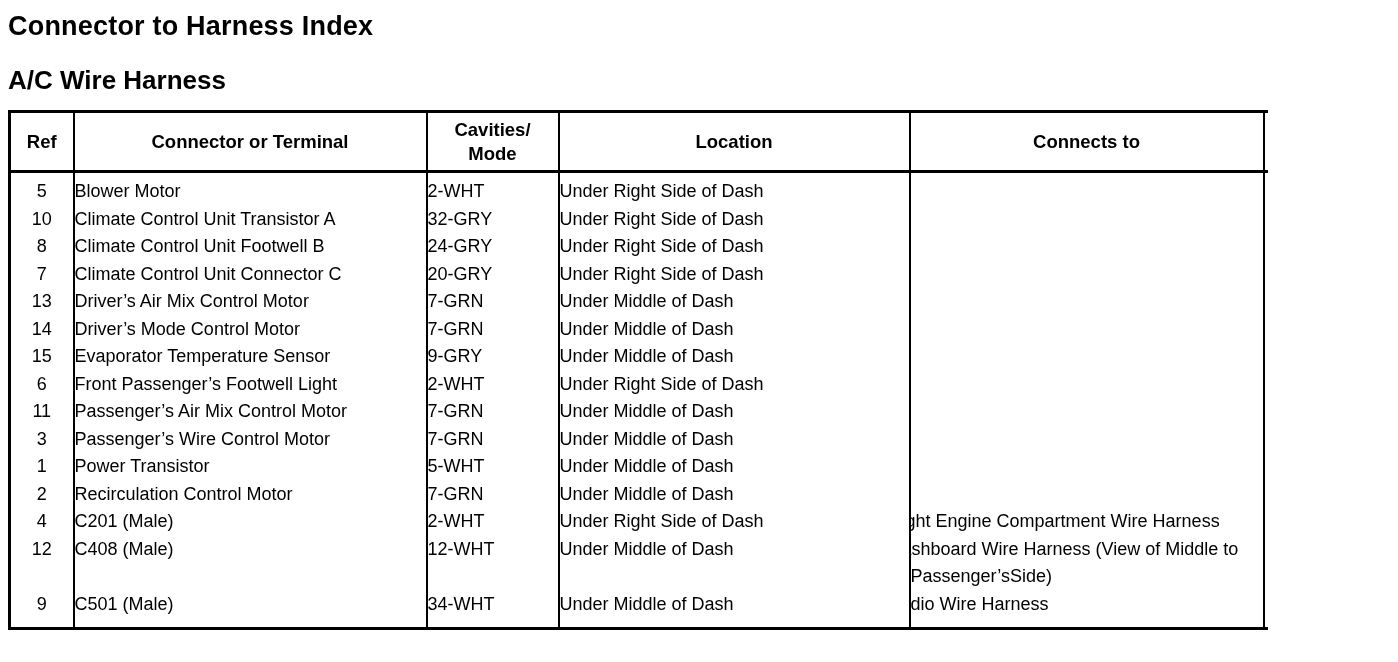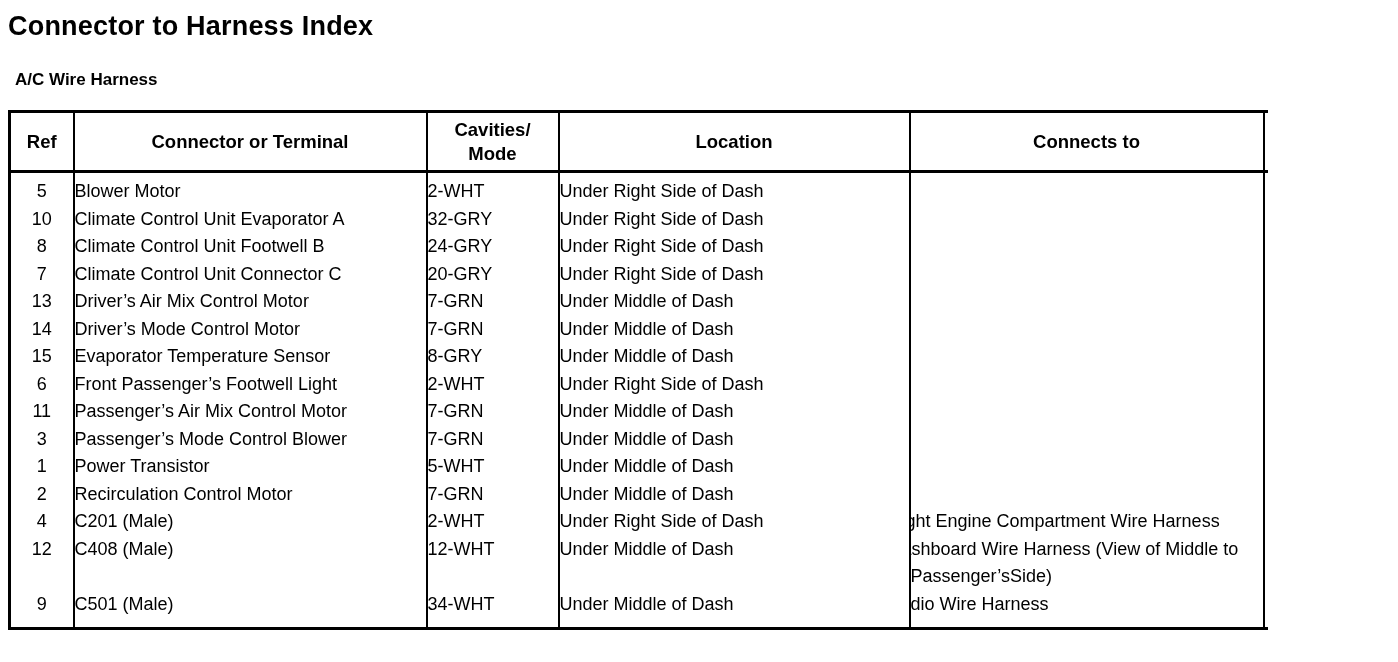--- a/index.html
+++ b/index.html
@@ -19,24 +19,24 @@
     overflow: hidden;
   }
   .title {
     font-size: 27px;
     font-weight: bold;
     line-height: 28px;
     margin: 0;
     letter-spacing: 0.2px;
   }
   .subtitle {
-    font-size: 17px;
+    font-size: 26px;
     font-weight: bold;
     line-height: 22px;
-    margin: 29px 0 0 7px;
+    margin: 29px 0 0 0;
   }
   table.harness {
     border-collapse: collapse;
     table-layout: fixed;
     width: 1380px;
     margin-top: 19px;
     border: 3px solid #000000;
   }
   table.harness th,
   table.harness td {
@@ -105,21 +105,21 @@
         <tr>
     <td class="c-ref">5</td>
     <td class="c-conn">Blower Motor</td>
     <td class="c-cav">2-WHT</td>
     <td class="c-loc">Under Right Side of Dash</td>
     <td class="c-connects"></td>
     <td class="c-notes"></td>
   </tr>
         <tr>
     <td class="c-ref">10</td>
-    <td class="c-conn">Climate Control Unit Evaporator A</td>
+    <td class="c-conn">Climate Control Unit Transistor A</td>
     <td class="c-cav">32-GRY</td>
     <td class="c-loc">Under Right Side of Dash</td>
     <td class="c-connects"></td>
     <td class="c-notes"></td>
   </tr>
         <tr>
     <td class="c-ref">8</td>
     <td class="c-conn">Climate Control Unit Footwell B</td>
     <td class="c-cav">24-GRY</td>
     <td class="c-loc">Under Right Side of Dash</td>
@@ -146,21 +146,21 @@
     <td class="c-ref">14</td>
     <td class="c-conn">Driver’s Mode Control Motor</td>
     <td class="c-cav">7-GRN</td>
     <td class="c-loc">Under Middle of Dash</td>
     <td class="c-connects"></td>
     <td class="c-notes"></td>
   </tr>
         <tr>
     <td class="c-ref">15</td>
     <td class="c-conn">Evaporator Temperature Sensor</td>
-    <td class="c-cav">8-GRY</td>
+    <td class="c-cav">9-GRY</td>
     <td class="c-loc">Under Middle of Dash</td>
     <td class="c-connects"></td>
     <td class="c-notes"></td>
   </tr>
         <tr>
     <td class="c-ref">6</td>
     <td class="c-conn">Front Passenger’s Footwell Light</td>
     <td class="c-cav">2-WHT</td>
     <td class="c-loc">Under Right Side of Dash</td>
     <td class="c-connects"></td>
@@ -169,21 +169,21 @@
         <tr>
     <td class="c-ref">11</td>
     <td class="c-conn">Passenger’s Air Mix Control Motor</td>
     <td class="c-cav">7-GRN</td>
     <td class="c-loc">Under Middle of Dash</td>
     <td class="c-connects"></td>
     <td class="c-notes"></td>
   </tr>
         <tr>
     <td class="c-ref">3</td>
-    <td class="c-conn">Passenger’s Mode Control Blower</td>
+    <td class="c-conn">Passenger’s Wire Control Motor</td>
     <td class="c-cav">7-GRN</td>
     <td class="c-loc">Under Middle of Dash</td>
     <td class="c-connects"></td>
     <td class="c-notes"></td>
   </tr>
         <tr>
     <td class="c-ref">1</td>
     <td class="c-conn">Power Transistor</td>
     <td class="c-cav">5-WHT</td>
     <td class="c-loc">Under Middle of Dash</td>

